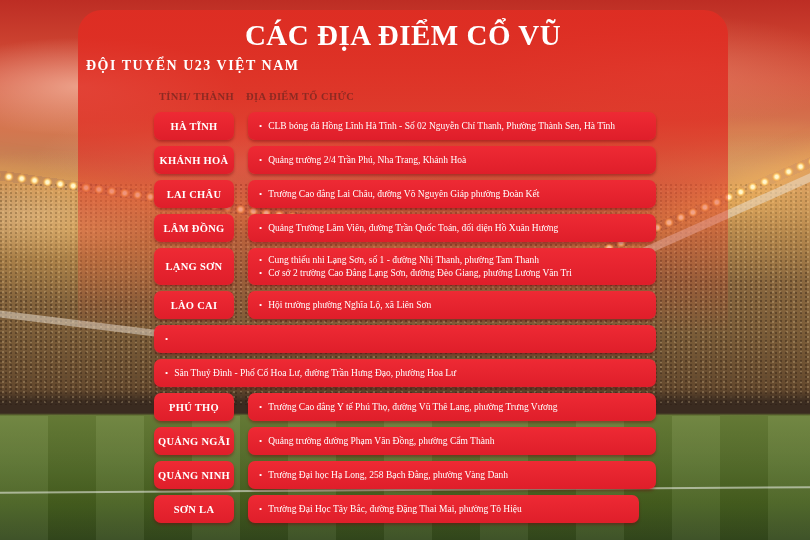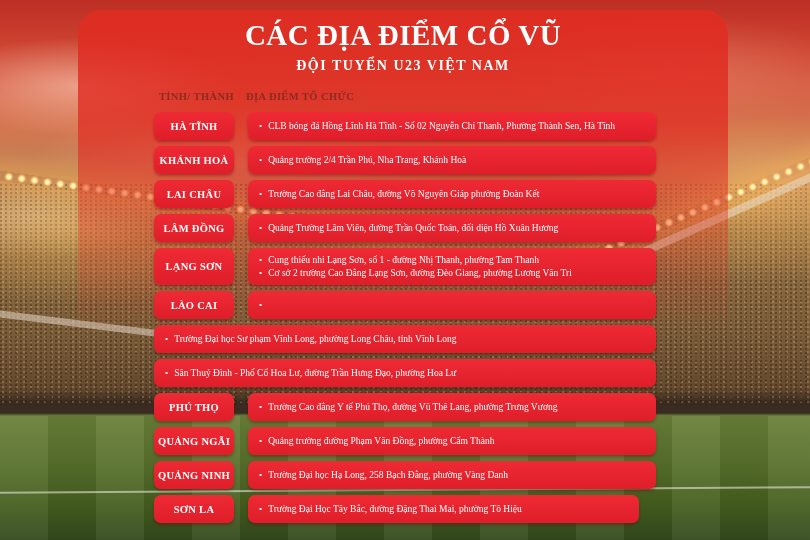--- a/index.html
+++ b/index.html
@@ -46,22 +46,22 @@
     background:repeating-linear-gradient(90deg, rgba(255,255,255,.055) 0 48px, rgba(0,0,0,.06) 48px 96px);}
   .field-line{position:absolute;left:0;top:489px;width:100%;height:2px;
     background:rgba(255,255,255,.5);transform:rotate(-.4deg);pointer-events:none;}
   
   .panel{position:absolute;left:78px;top:10px;width:650px;height:340px;
     border-radius:24px 24px 0 0;pointer-events:none;
     background:linear-gradient(180deg, rgba(224,45,35,.92) 0%, rgba(224,45,35,.78) 32%,
                rgba(224,45,35,.38) 62%, rgba(224,45,35,0) 95%);}
   .title{position:absolute;left:78px;top:19px;width:650px;text-align:center;
     color:#fff;font-size:29px;font-weight:bold;letter-spacing:.5px;}
-  .subtitle{position:absolute;left:78px;top:58px;width:650px;text-align:center;
-    color:#fff;font-size:14px;font-weight:bold;letter-spacing:1.5px;}
+  .subtitle{position:absolute;left:78px;top:58px;width:650px;text-align:left;
+    color:#fff;font-size:14px;font-weight:bold;letter-spacing:1.5px;padding-left:8px;}
   
   .col-headers{position:absolute;left:154px;top:91px;width:502px;display:flex;
     color:#8c2a22;font-size:10.5px;font-weight:bold;letter-spacing:.4px;}
   .col-headers .h1{width:80px;text-align:right;}
   .col-headers .h2{margin-left:10px;padding-left:2px;}
   .rows{position:absolute;left:154px;top:112px;width:502px;
     display:flex;flex-direction:column;gap:6px;}
   .row{display:flex;gap:14px;height:28px;align-items:stretch;}
   .row.tall{height:37px;}
   .province-box{width:80px;flex:0 0 80px;border-radius:7px;
@@ -156,29 +156,29 @@
             <span>Cơ sở 2 trường Cao Đẳng Lạng Sơn, đường Đèo Giang, phường Lương Văn Tri</span>
           </div>
         </div>
   </div>
 
   <div class="row">
     <div class="province-box">LÀO CAI</div>
     <div class="venue-box">
           <div class="venue-line">
             <span class="bullet">•</span>
-          </div>
-        </div>
-  </div>
-
-  <div class="row">
-    <div class="venue-box">
-          <div class="venue-line">
-            <span class="bullet">•</span>
-            <span>Trường Đại học Sư phạm Vĩnh Long, phường Long Châu, tỉnh Vĩnh Long</span>
+            <span>Hội trường phường Nghĩa Lộ, xã Liên Sơn</span>
+          </div>
+        </div>
+  </div>
+
+  <div class="row">
+    <div class="venue-box">
+          <div class="venue-line">
+            <span class="bullet">•</span>
           </div>
         </div>
   </div>
 
   <div class="row">
     <div class="venue-box">
           <div class="venue-line">
             <span class="bullet">•</span>
             <span>Sân Thuỷ Đình - Phố Cổ Hoa Lư, đường Trần Hưng Đạo, phường Hoa Lư</span>
           </div>

